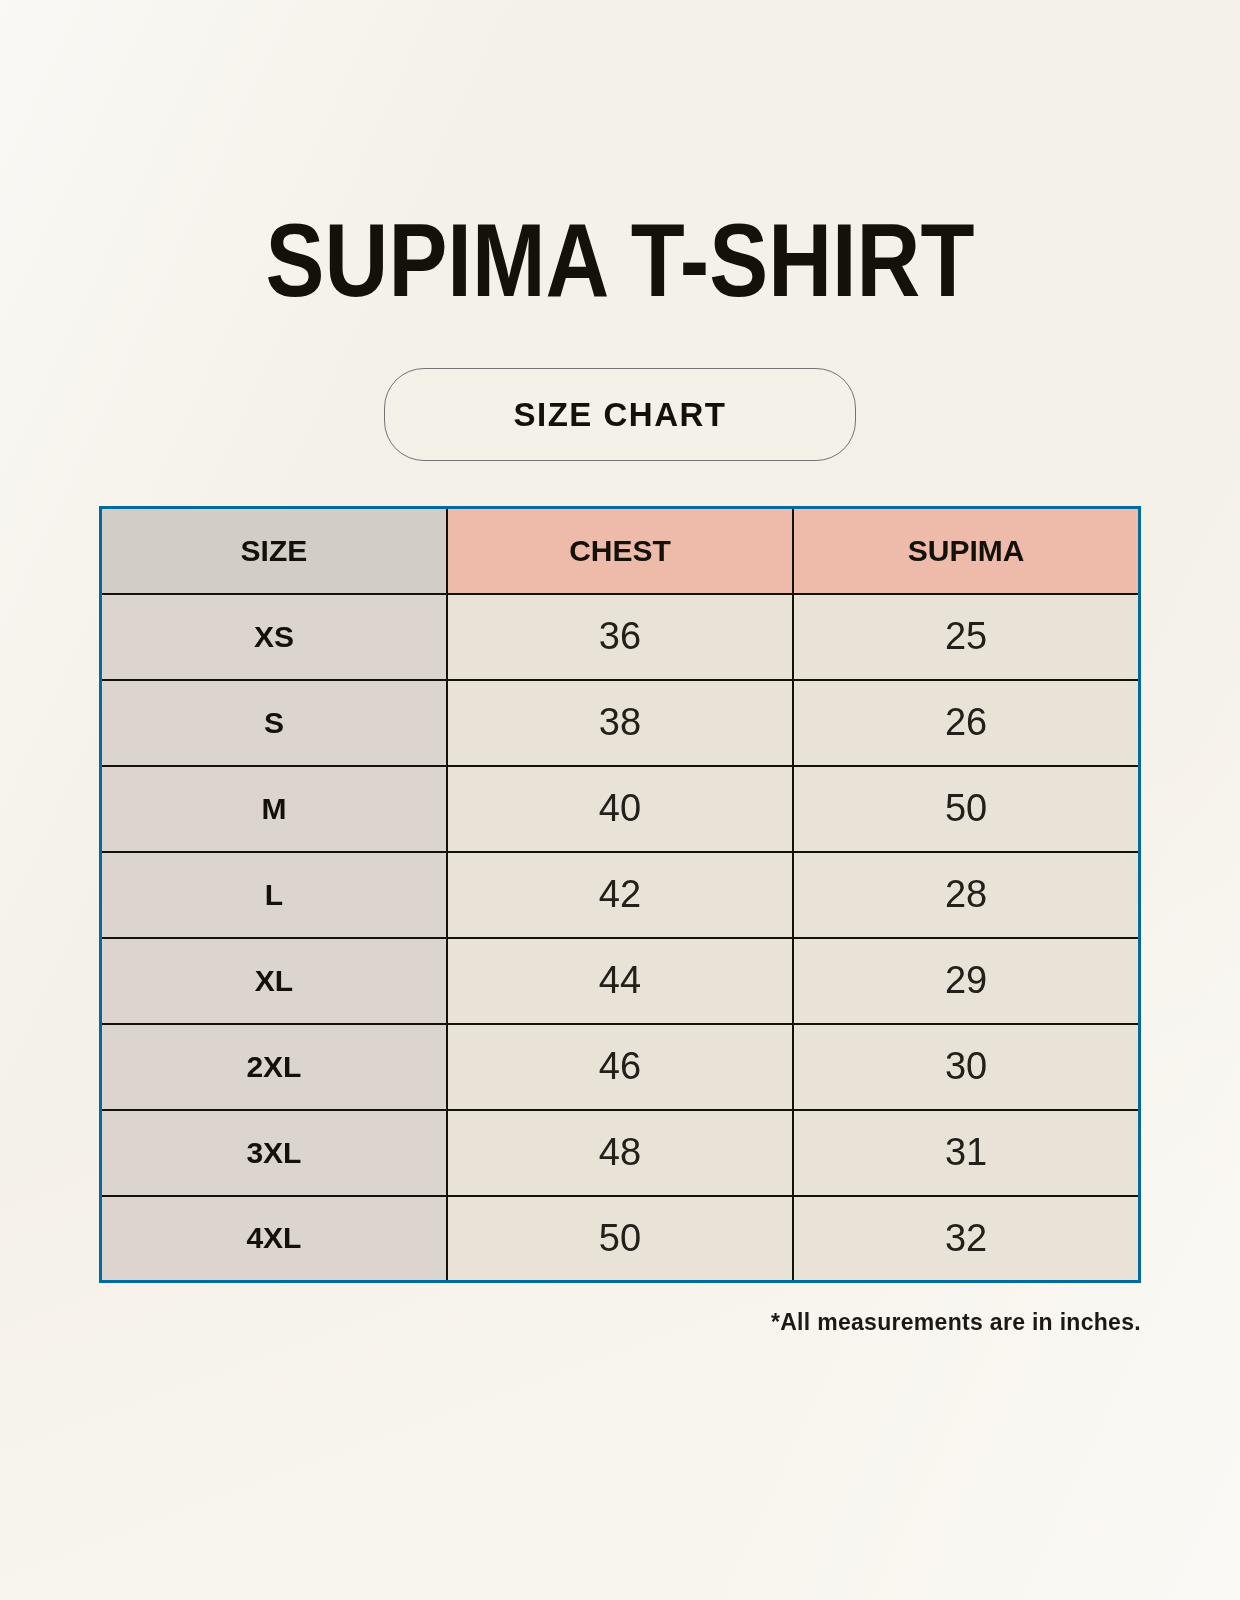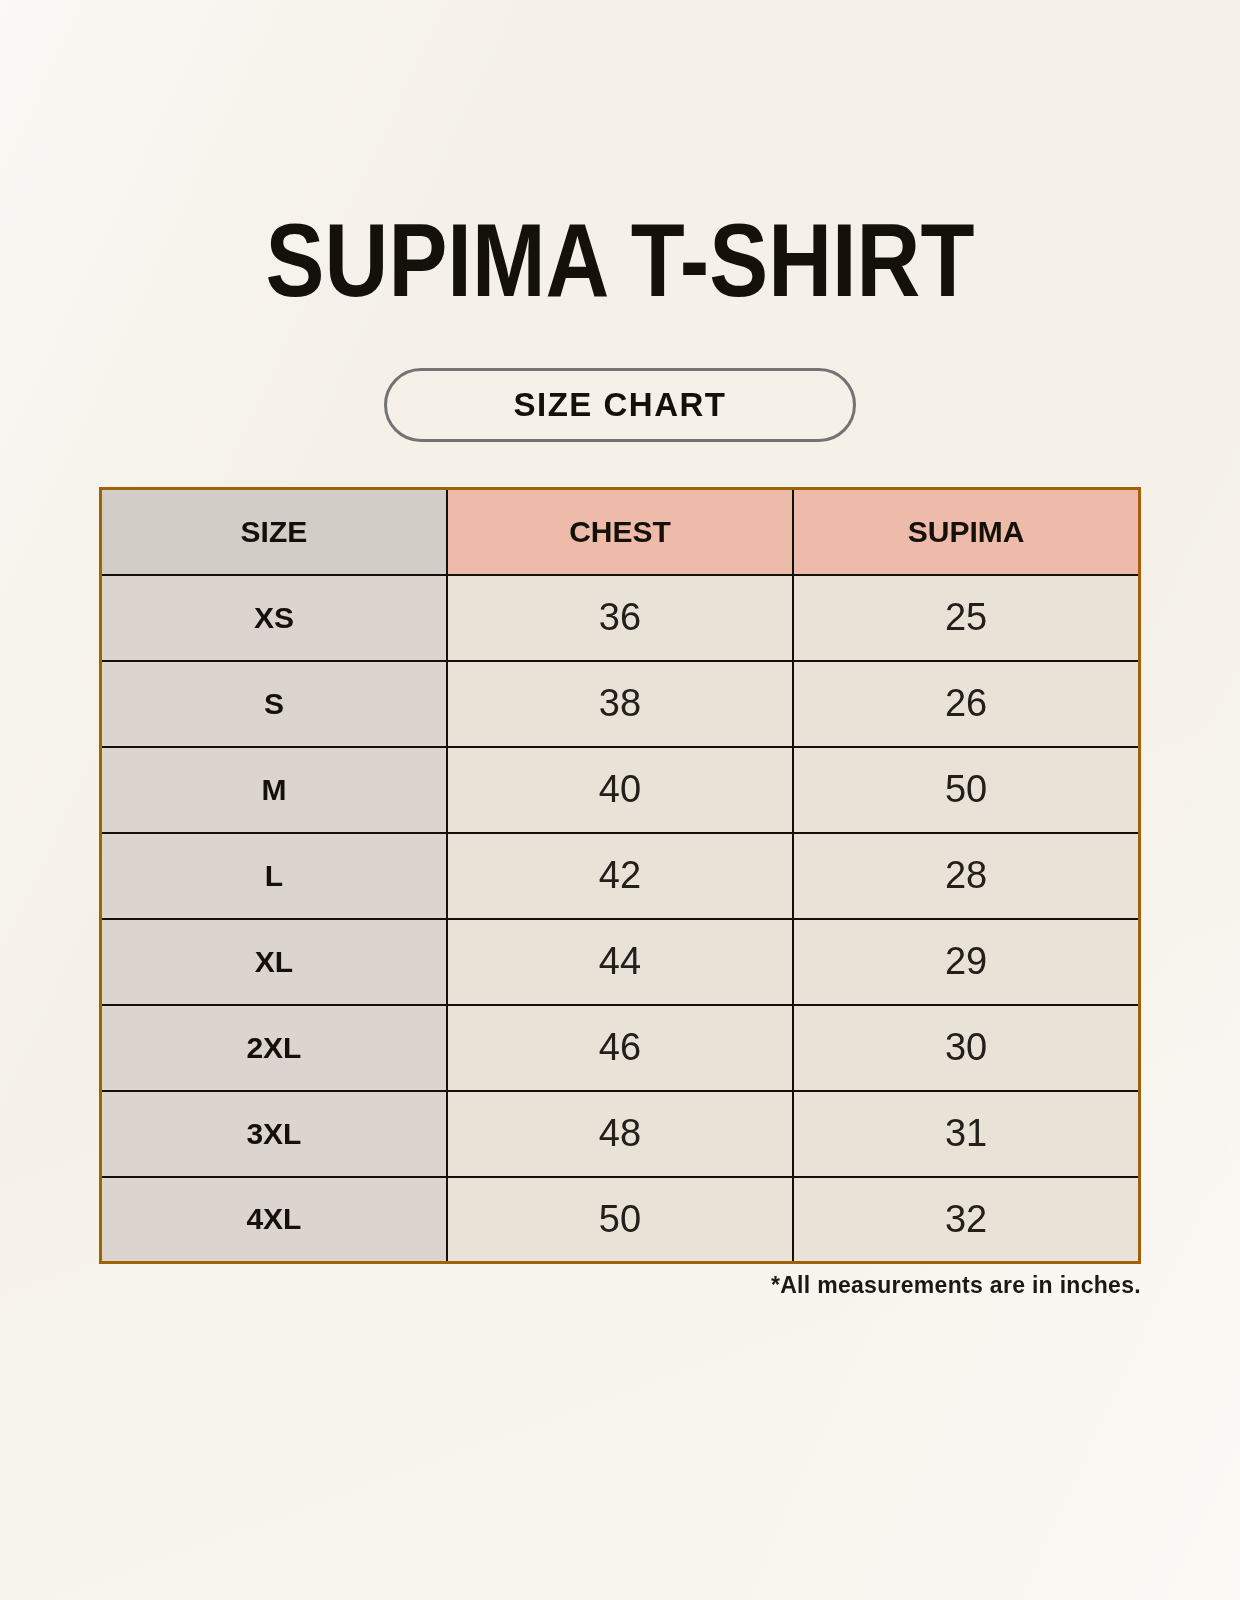--- a/index.html
+++ b/index.html
@@ -30,56 +30,56 @@
     font-size:104px;
     font-weight:700;
     letter-spacing:0;
     line-height:1.0;
     color:#131109;
     transform:scaleX(0.85);
     transform-origin:50% 50%;
     white-space:nowrap;
   }
   .pill{
-    width:472px;height:74px;
+    width:472px;height:93px;
     margin:56px auto 0 auto;
-    border:3px solid #737373;
+    border:1px solid #737373;
     border-radius:40px;
     background:transparent;
     display:flex;align-items:center;justify-content:center;
     box-sizing:border-box;
   }
   .pill span{
     font-size:33px;font-weight:700;letter-spacing:1.5px;color:#131109;
   }
   table.size-table{
     width:1042px;
     margin-top:45px;
     border-collapse:collapse;
     table-layout:fixed;
-    border:3px solid #a16207;
+    border:3px solid #0369a1;
   }
   table.size-table th, table.size-table td{
     border:2px solid #131109;
     text-align:center;
     vertical-align:middle;
     height:86px;
     box-sizing:border-box;
     padding:0;
   }
   table.size-table th{
     font-size:30px;font-weight:700;color:#131109;
     background:var(--c-chest-header,#eebbaa);
   }
   table.size-table th.size-col{ background:var(--c-size-header,#d3cdc8); }
   table.size-table td{ font-size:38px;font-weight:400;color:#23201c; background:var(--c-cell,#e9e3d7); }
   table.size-table td.size-col{ font-weight:700;font-size:30px;color:#131109; background:var(--c-size-col,#dbd4cf);margin-top:31px; }
   .footnote{
     width:1042px;
-    margin-top:8px;
+    margin-top:26px;
     text-align:right;
     font-size:23px;
     font-weight:700;
     color:#1c1915;
     letter-spacing:0.3px;
   }
 </style>
 </head>
 <body style="background: rgb(248, 245, 238);">
 

